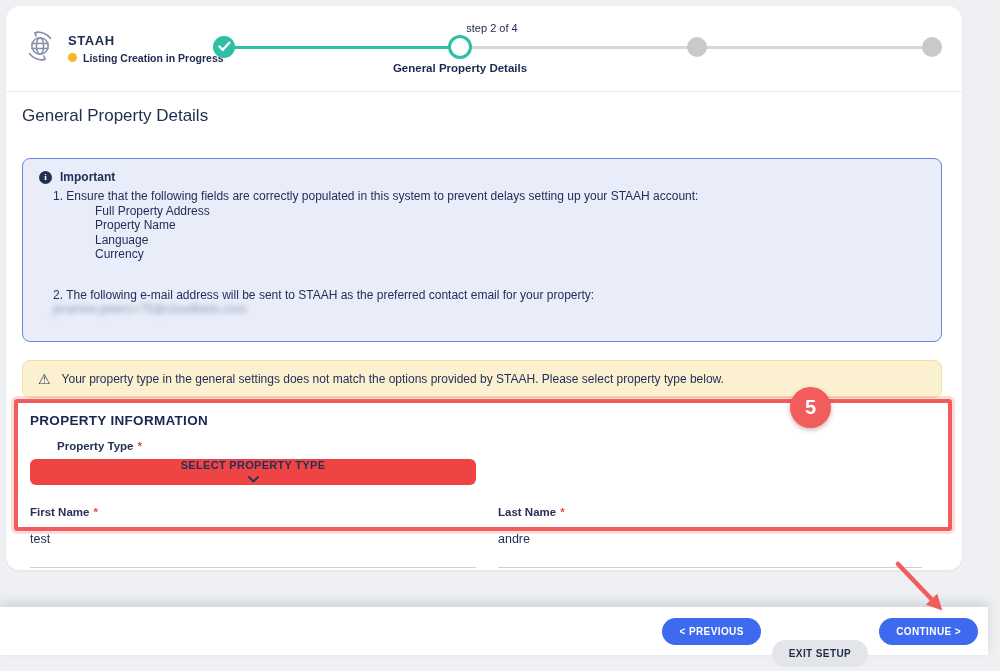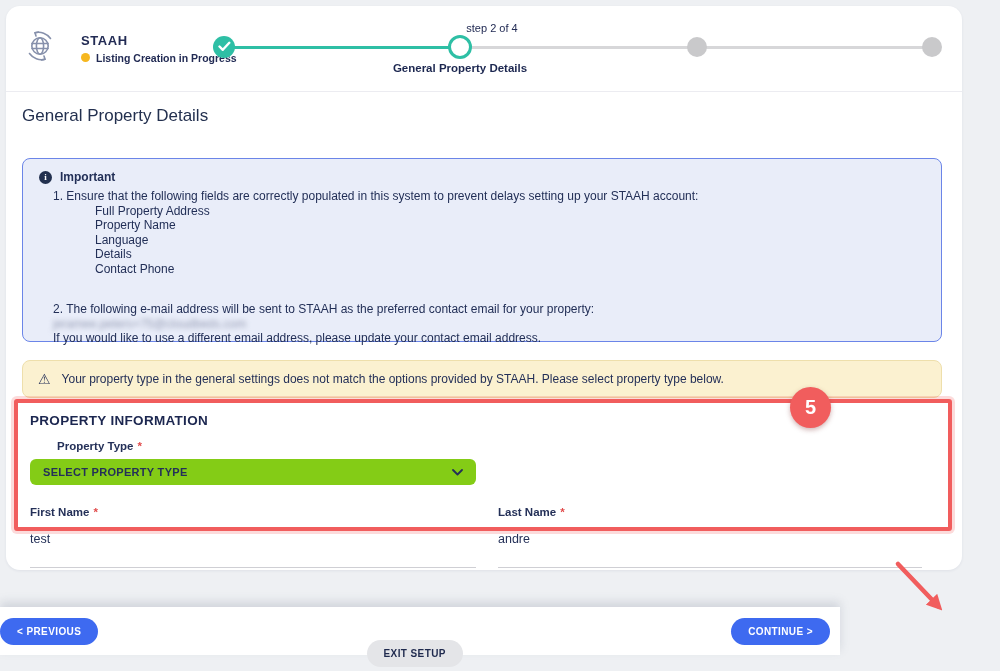--- a/index.html
+++ b/index.html
@@ -6,21 +6,21 @@
   * { box-sizing: border-box; margin: 0; padding: 0; }
   body { font-family: "Liberation Sans", sans-serif; background: #eef0f3; }
   .page { position: relative; width: 1000px; height: 671px; overflow: hidden; background: #eef0f3; }
 
   
   .card { position: absolute; left: 6px; top: 6px; width: 956px; height: 564px;
           background: #ffffff; border-radius: 14px; box-shadow: 0 1px 3px rgba(30,40,90,.07); }
 
   
   .hdr { position: absolute; left: 0; top: 0; width: 100%; height: 86px; border-bottom: 1px solid #ececf1; }
-  .brand { position: absolute; left: 16px; top: 22px; display: flex; gap: 23px; align-items: center; }
+  .brand { position: absolute; left: 16px; top: 22px; display: flex; gap: 10px; align-items: center; }
   .brand-name { font-size: 13px; font-weight: bold; color: #222b54; letter-spacing: .6px; }
   .brand-status { display: flex; align-items: center; gap: 6px; font-size: 10.5px; font-weight: bold; color: #222b54; margin-top: 4px; }
   .dot { width: 9px; height: 9px; border-radius: 50%; background: #f6b71f; flex: 0 0 auto; }
 
   
   .seg { position: absolute; height: 3px; top: 40px; }
   .seg.green { background: #2ebfa5; }
   .seg.gray { background: #d7d7d9; }
   .step-circle { position: absolute; border-radius: 50%; }
   .c-done { left: 207px; top: 30px; width: 22px; height: 22px; background: #2ebfa5; display: flex; align-items: center; justify-content: center; }
@@ -49,38 +49,38 @@
               display: flex; align-items: center; gap: 11px; padding: 0 15px; font-size: 12px; color: #243058; }
   .warn-ico { font-size: 14px; color: #243058; }
 
   .prop-box { position: absolute; left: 8px; top: 393px; width: 938px; height: 132px;
               border: 4px solid #f15d5d; border-radius: 3px; background: #fff;
               box-shadow: 0 0 0 3px rgba(241,93,93,.22); padding: 10px 12px; }
   .prop-title { font-size: 13.5px; font-weight: bold; color: #1c2750; letter-spacing: .3px; }
   .fld-label { font-size: 11.5px; font-weight: bold; color: #243058; }
   .req { color: #e14b4b; margin-left: 4px; }
   .pt-label { margin-top: 12px; padding-left: 27px; }
-  .select { margin-top: 7px; width: 446px; height: 26px; background: #84cc16; border-radius: 6px;
+  .select { margin-top: 7px; width: 446px; height: 26px; background: #ef4444; border-radius: 6px;
             display: flex; align-items: center; justify-content: space-between; padding: 0 13px;
-            font-size: 11px; font-weight: bold; color: #243058; letter-spacing: .3px; cursor: pointer; }
+            font-size: 11px; font-weight: bold; color: #243058; letter-spacing: .3px; cursor: pointer; flex-direction: column; }
   .name-row { display: flex; margin-top: 21px; }
   .col-a { width: 446px; }
   .col-b { width: 424px; margin-left: 22px; }
   .fld-input { display: block; width: 100%; border: none; border-bottom: 1.5px solid #cfcfd4; outline: none;
                margin-top: 14px; padding: 0 0 21px 0; font-size: 12.5px; color: #243058; background: transparent;
                font-family: "Liberation Sans", sans-serif; }
 
   .badge { position: absolute; left: 790px; top: 387px; width: 41px; height: 41px; border-radius: 50%;
            background: #f15d5d; color: #fff; font-size: 20px; font-weight: bold;
            display: flex; align-items: center; justify-content: center; box-shadow: 0 2px 5px rgba(120,40,40,.35); }
 
   
-  .footer { position: absolute; left: 0; top: 607px; width: 840px; height: 48px; background: #fff;
+  .footer { position: absolute; left: 0; top: 607px; width: 988px; height: 48px; background: #fff;
             box-shadow: 0 -5px 9px rgba(110,120,140,.22);
-            display: flex; align-items: center; justify-content: space-between; gap: 11px; padding-right: 10px; }
+            display: flex; align-items: center; justify-content: flex-end; gap: 11px; padding-right: 10px; }
   .btn { height: 27px; border: none; border-radius: 14px; padding: 0 17px;
          font-size: 10px; font-weight: bold; letter-spacing: .4px; cursor: pointer;
          font-family: "Liberation Sans", sans-serif; }
   .btn-blue { background: #3e6af0; color: #fff; }
   .btn-gray { background: #e4e5e8; color: #1f2a4e; margin-top: 44px; }
 
   .annot-arrow { position: absolute; left: 888px; top: 556px; pointer-events: none; }
 </style>
 </head>
 <body>
@@ -138,26 +138,24 @@
     <div class="info-box">
       <div class="info-head">
         <span class="info-i">i</span>
         <span>Important</span>
       </div>
       <p class="info-p1">1. Ensure that the following fields are correctly populated in this system to prevent delays setting up your STAAH account:</p>
       <div class="info-list">
         <div>Full Property Address</div>
         <div>Property Name</div>
         <div>Language</div>
-        <div>Details</div>
-        <div>Contact Phone</div>
+        <div>Currency</div>
       </div>
       <p class="info-p2">2. The following e-mail address will be sent to STAAH as the preferred contact email for your property:</p>
       <p class="info-email">jeramee.peters+75@cloudbeds.com</p>
-      <p>If you would like to use a different email address, please update your contact email address.</p>
     </div>
 
     <div class="warn-box">
       <span class="warn-ico">⚠</span>
       <span>Your property type in the general settings does not match the options provided by STAAH. Please select property type below.</span>
     </div>
 
     <div class="prop-box">
       <div class="prop-title">PROPERTY INFORMATION</div>
 

